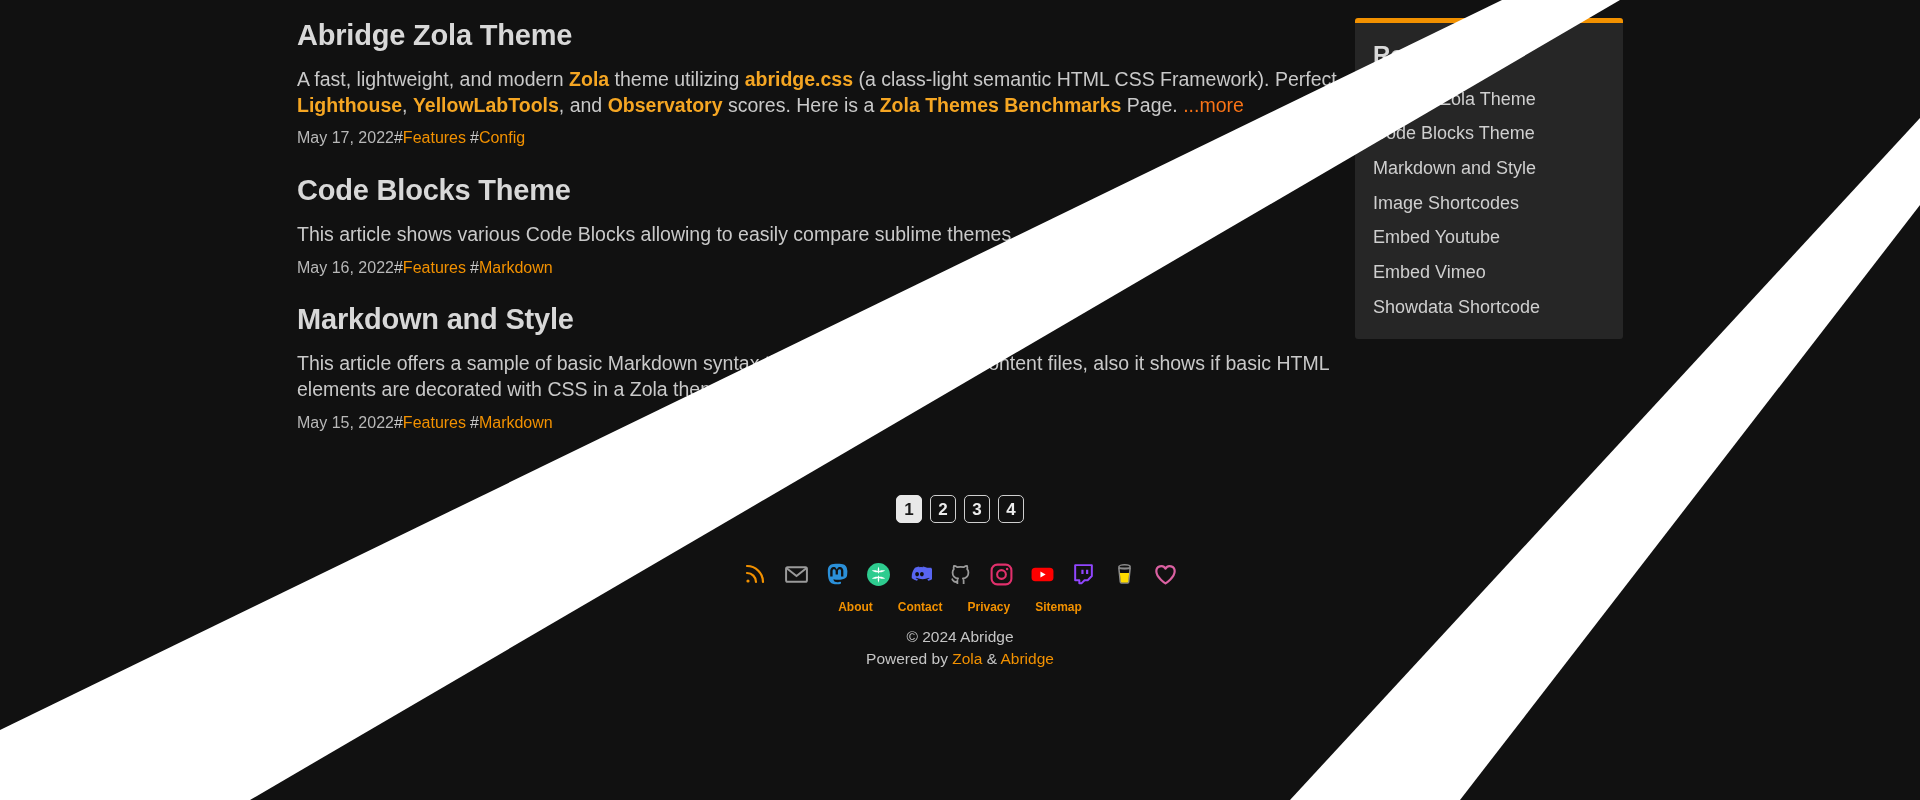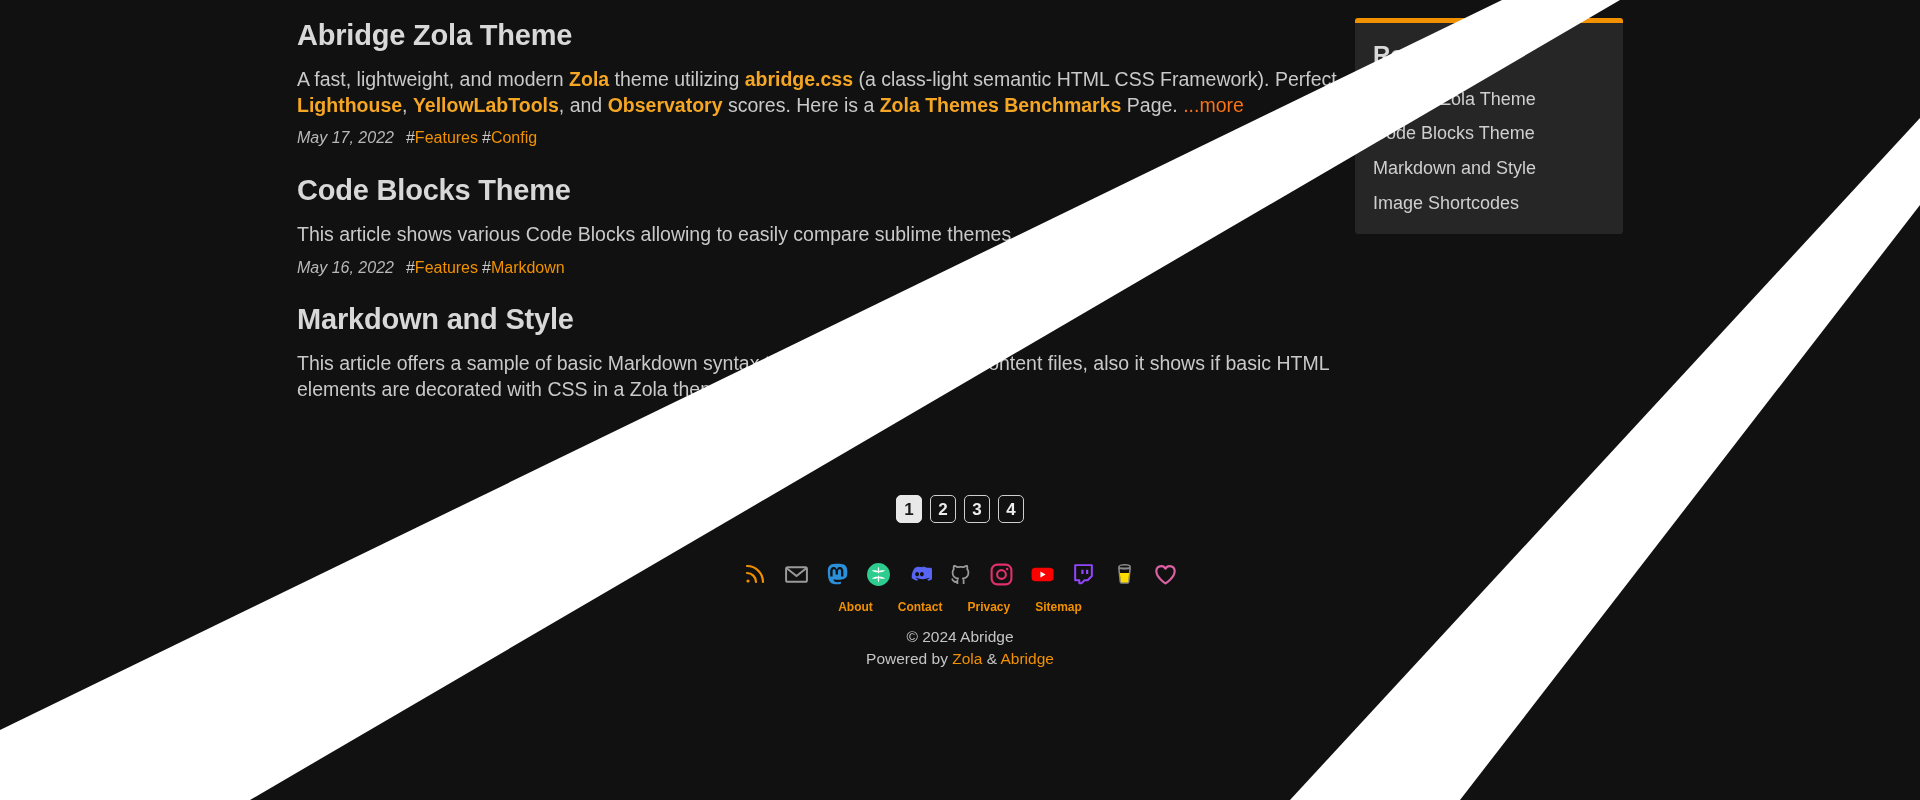--- a/index.html
+++ b/index.html
@@ -56,21 +56,21 @@
     font-size: 19.5px;
     color: #c9c9c9;
     line-height: 1.32;
     margin: 0 0 10px 0;
   }
   .article-meta {
     font-size: 16px;
     color: #b8b8b8;
     line-height: 1.3;
   }
-  .article-meta .date { margin-right: 12px; font-style: italic; }
+  .article-meta .date { margin-right: 0; }
   .tag { color: #c9c9c9; margin-right: 4px; text-decoration: none; text-align: right; }
   .tag .tname { color: #f29100; }
   a.lnk { color: #f5a623; text-decoration: none; font-weight: 600; }
   a.more { color: #f97316; text-decoration: none; }
 
   
   .aside-title {
     font-size: 24px;
     font-weight: bold;
     color: #d9d9d9;
@@ -180,37 +180,49 @@
         <div class="article-meta">
           <span class="date">May 16, 2022</span><a class="tag" href="#">#<span class="tname">Features</span></a><a class="tag" href="#">#<span class="tname">Markdown</span></a>
         </div>
       </article>
 
       <article class="article">
         <h2 class="article-title">Markdown and Style</h2>
         <p class="article-summary">
           <span>This article offers a sample of basic Markdown syntax that can be used in Zola content files, also it shows if basic HTML elements are decorated with CSS in a Zola theme. </span><a class="more" href="#">...more</a>
         </p>
+        <div class="article-meta">
+          <span class="date">May 15, 2022</span><a class="tag" href="#">#<span class="tname">Features</span></a><a class="tag" href="#">#<span class="tname">Markdown</span></a>
+        </div>
       </article>
     </main>
 
     <aside class="aside">
       <h3 class="aside-title">Recent</h3>
       <ul class="aside-list">
         <li>
             <a class="aside-link" href="#">Abridge Zola Theme</a>
           </li>
         <li>
             <a class="aside-link" href="#">Code Blocks Theme</a>
           </li>
         <li>
             <a class="aside-link" href="#">Markdown and Style</a>
           </li>
         <li>
             <a class="aside-link" href="#">Image Shortcodes</a>
+          </li>
+        <li>
+            <a class="aside-link" href="#">Embed Youtube</a>
+          </li>
+        <li>
+            <a class="aside-link" href="#">Embed Vimeo</a>
+          </li>
+        <li>
+            <a class="aside-link" href="#">Showdata Shortcode</a>
           </li>
       </ul>
     </aside>
 
     <nav class="pagination">
       <a class="page-btn active" href="#">1</a>
       <a class="page-btn" href="#">2</a>
       <a class="page-btn" href="#">3</a>
       <a class="page-btn" href="#">4</a>
     </nav>

